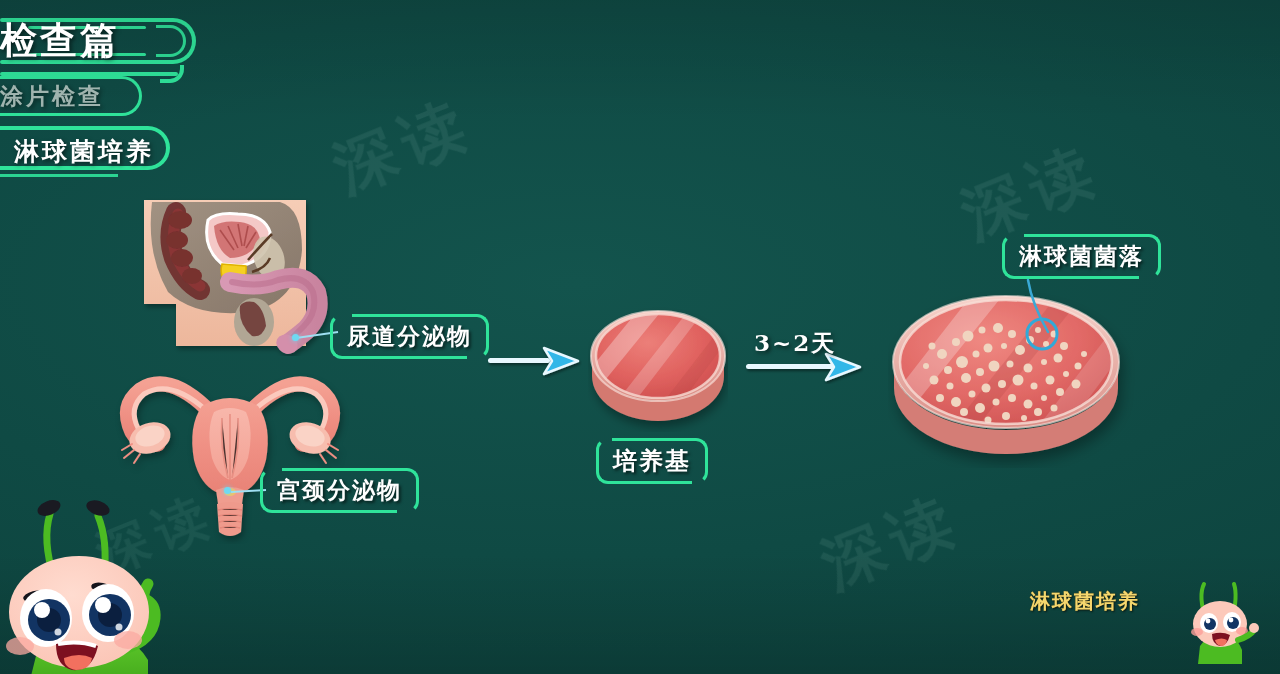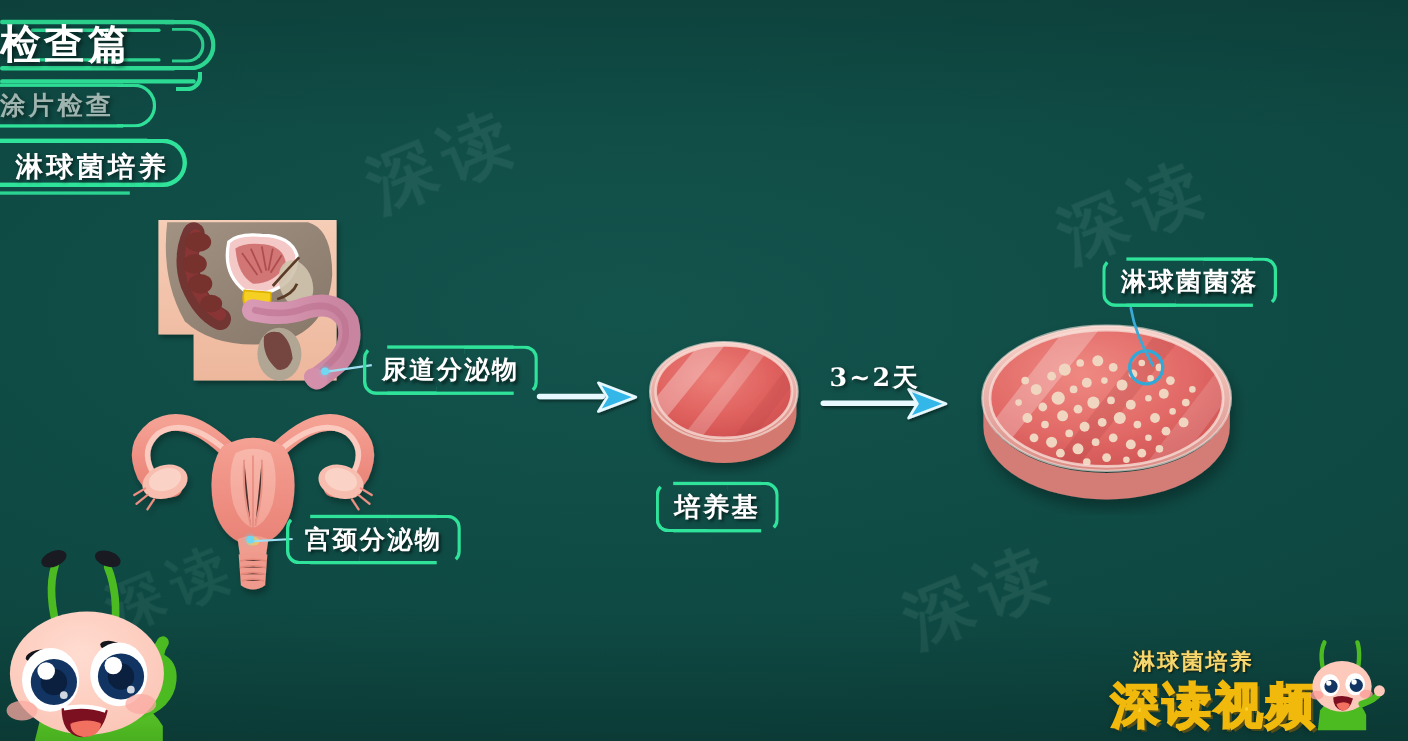--- a/index.html
+++ b/index.html
@@ -550,21 +550,20 @@
     <ellipse cx="28" cy="186" rx="14" ry="9" fill="#fba9a2" opacity=".75"></ellipse>
     <ellipse cx="136" cy="180" rx="14" ry="9" fill="#fba9a2" opacity=".75"></ellipse>
 
     <path d="M64 184 Q88 178 106 186 Q100 212 80 210 Q64 206 64 184 Z" fill="#7d1020"></path>
     <path d="M72 198 Q88 192 100 198 Q98 210 84 210 Q72 208 72 198 Z" fill="#f2705f"></path>
     <path d="M66 184 Q86 180 104 186" stroke="#ffffff" stroke-width="4" fill="none"></path>
   </svg>
 
   <div id="brand">
     <div class="line1">淋球菌培养</div>
-    <div class="line2">深读视频</div>
     <svg class="mascot2" width="78" height="84" viewBox="0 0 78 84">
       <path d="M24 40 Q16 16 22 4" stroke="#4cbb22" stroke-width="4" fill="none" stroke-linecap="round"></path>
       <path d="M50 40 Q56 16 52 4" stroke="#4cbb22" stroke-width="4" fill="none" stroke-linecap="round"></path>
       <path d="M18 66 Q26 54 38 54 Q54 54 60 70 L60 84 L16 84 Z" fill="#4cbb22"></path>
       <ellipse cx="38" cy="44" rx="27" ry="23" fill="#fcc9ba"></ellipse>
       <ellipse cx="27" cy="43" rx="9" ry="10" fill="#ffffff"></ellipse>
       <ellipse cx="50" cy="42" rx="9" ry="10" fill="#ffffff"></ellipse>
       <circle cx="28" cy="44" r="6" fill="#123463"></circle>
       <circle cx="51" cy="43" r="6" fill="#123463"></circle>
       <circle cx="26" cy="41" r="2.4" fill="#ffffff"></circle>

